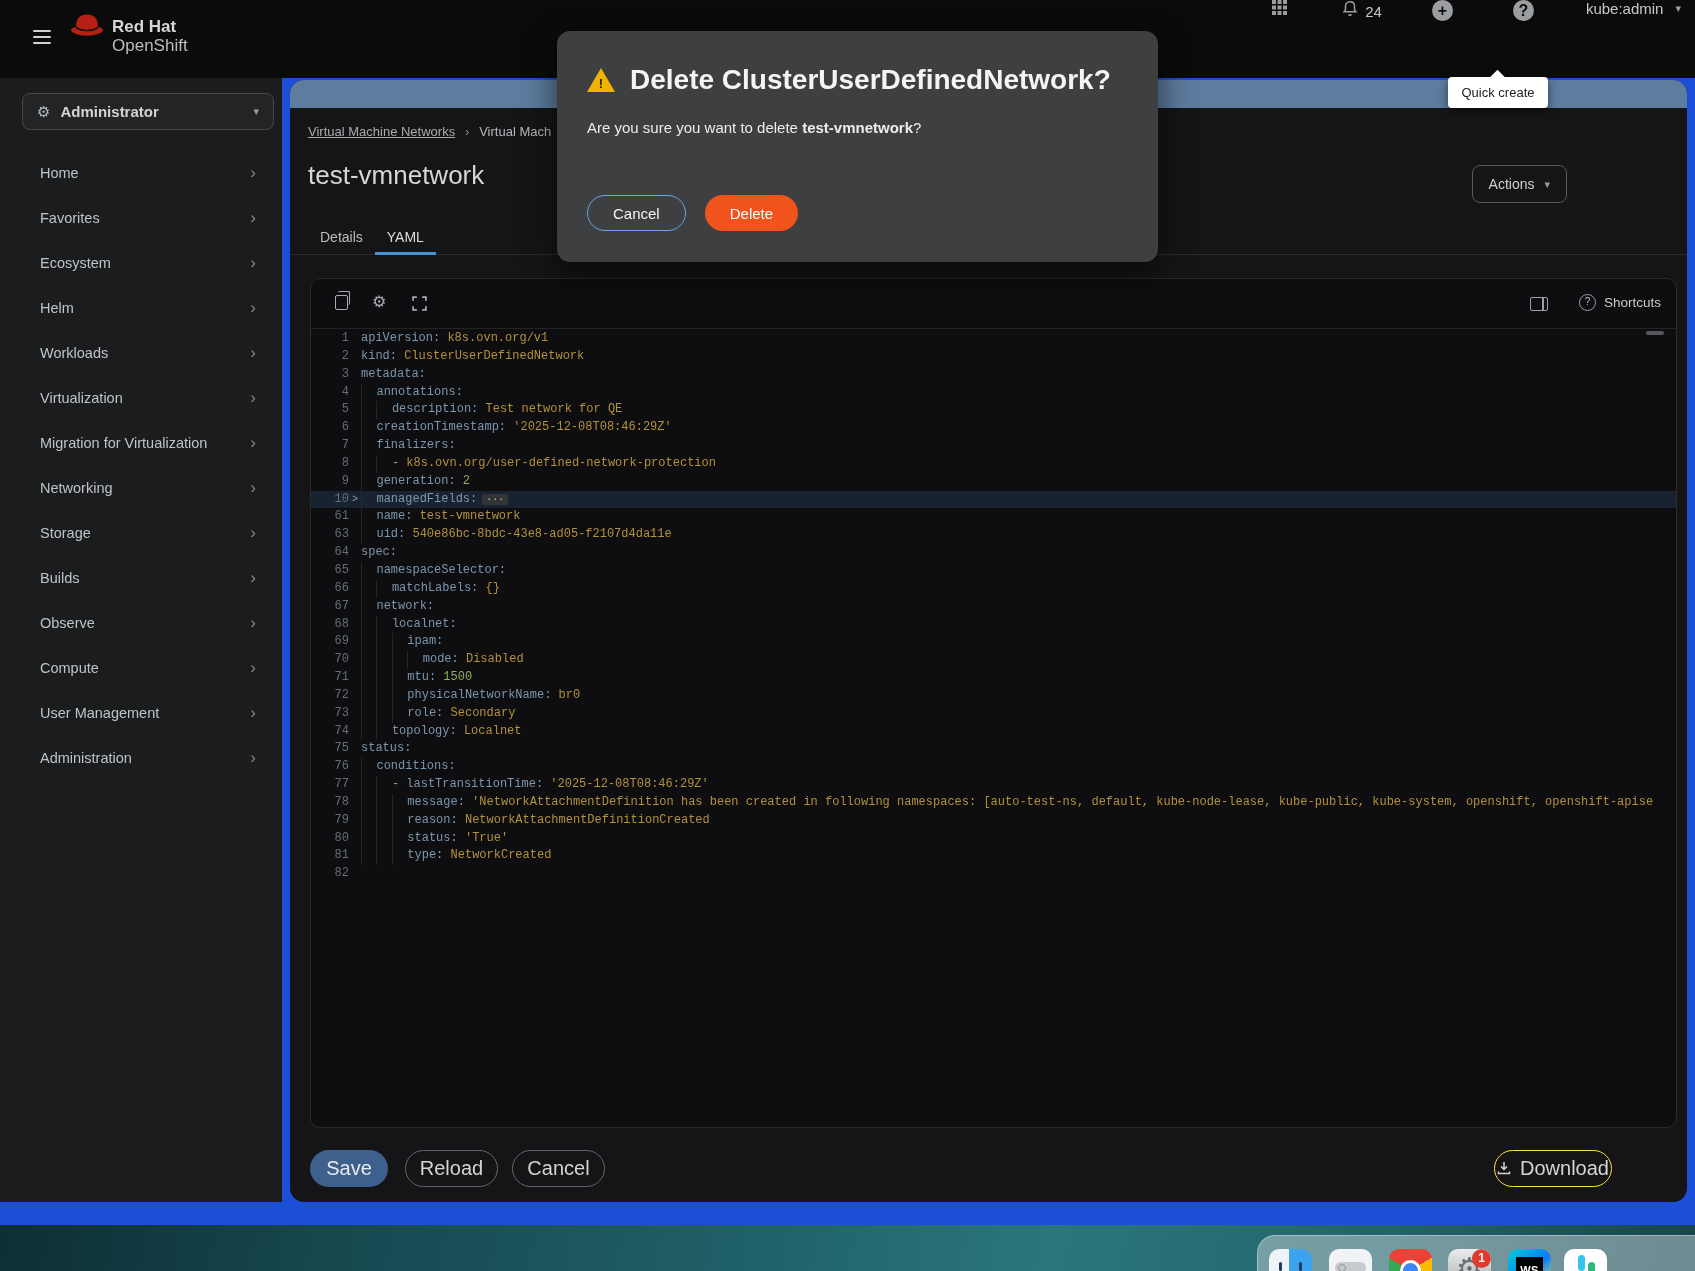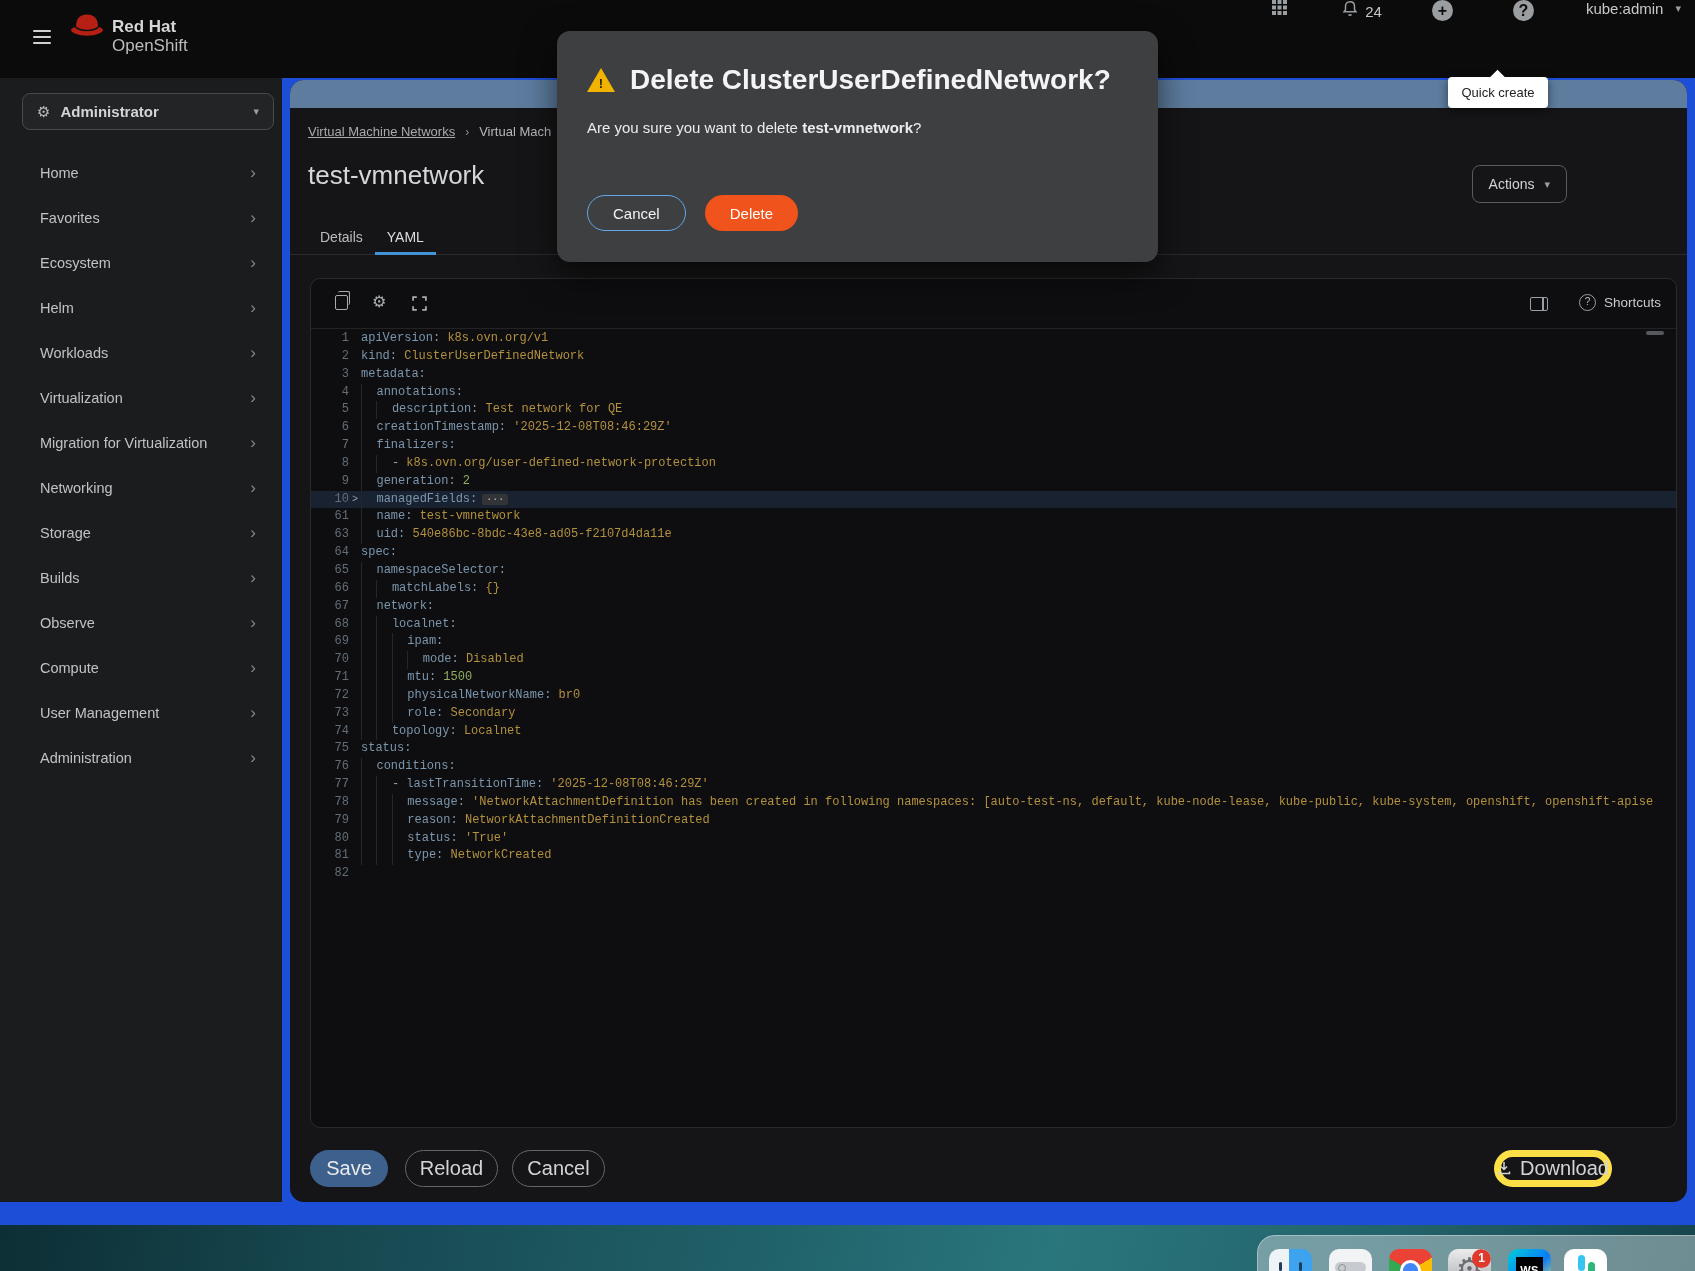--- a/index.html
+++ b/index.html
@@ -88,21 +88,21 @@
   .tn{color:#8fae5e;}
   .tp{color:#9aa2aa;}
   .tf{background:#333436;color:#c3c5c7;border-radius:2px;padding:0 4px;margin-left:5px;font-size:10px;}
   
   .footrow{position:absolute;left:0;top:1070px;width:100%;height:38px;}
   .pillbtn{position:absolute;height:37px;border-radius:19px;font-size:20px;display:flex;align-items:center;
            justify-content:center;cursor:pointer;box-sizing:border-box;background:transparent;}
   .btn-save{left:20px;width:78px;background:#3d608c;color:#e8eaec;}
   .btn-reload{left:115px;width:93px;border:1px solid #63666a;color:#d2d4d6;}
   .btn-cancel2{left:222px;width:93px;border:1px solid #63666a;color:#d2d4d6;}
-  .btn-down{left:1204px;width:118px;border:7px solid #fde047;color:#d2d4d6;gap:9px;}
+  .btn-down{left:1204px;width:118px;border:1px solid #fde047;color:#d2d4d6;gap:9px;}
   
   .modal{position:absolute;left:557px;top:31px;width:601px;height:231px;background:#3e3f41;border-radius:13px;
          box-shadow:0 12px 34px rgba(0,0,0,.6);z-index:50;}
   .mtitle{position:absolute;left:30px;top:33px;display:flex;align-items:center;gap:15px;}
   .warn{width:28px;height:24px;background:#f0b400;clip-path:polygon(50% 0,100% 100%,0 100%);position:relative;flex:none;}
   .warn::after{content:'!';position:absolute;left:0;right:0;bottom:1px;text-align:center;color:#2b2200;font-weight:bold;font-size:13px;}
   .mtitle-text{color:#f4f4f6;font-size:28px;font-weight:600;}
   .mbody{position:absolute;left:30px;top:88px;font-size:15px;color:#ececee;}
   .mbtns{position:absolute;left:30px;top:164px;display:flex;gap:19px;}
   .mbtn{height:36px;border-radius:18px;font-size:15px;display:flex;align-items:center;padding:0 25px;cursor:pointer;box-sizing:border-box;}

